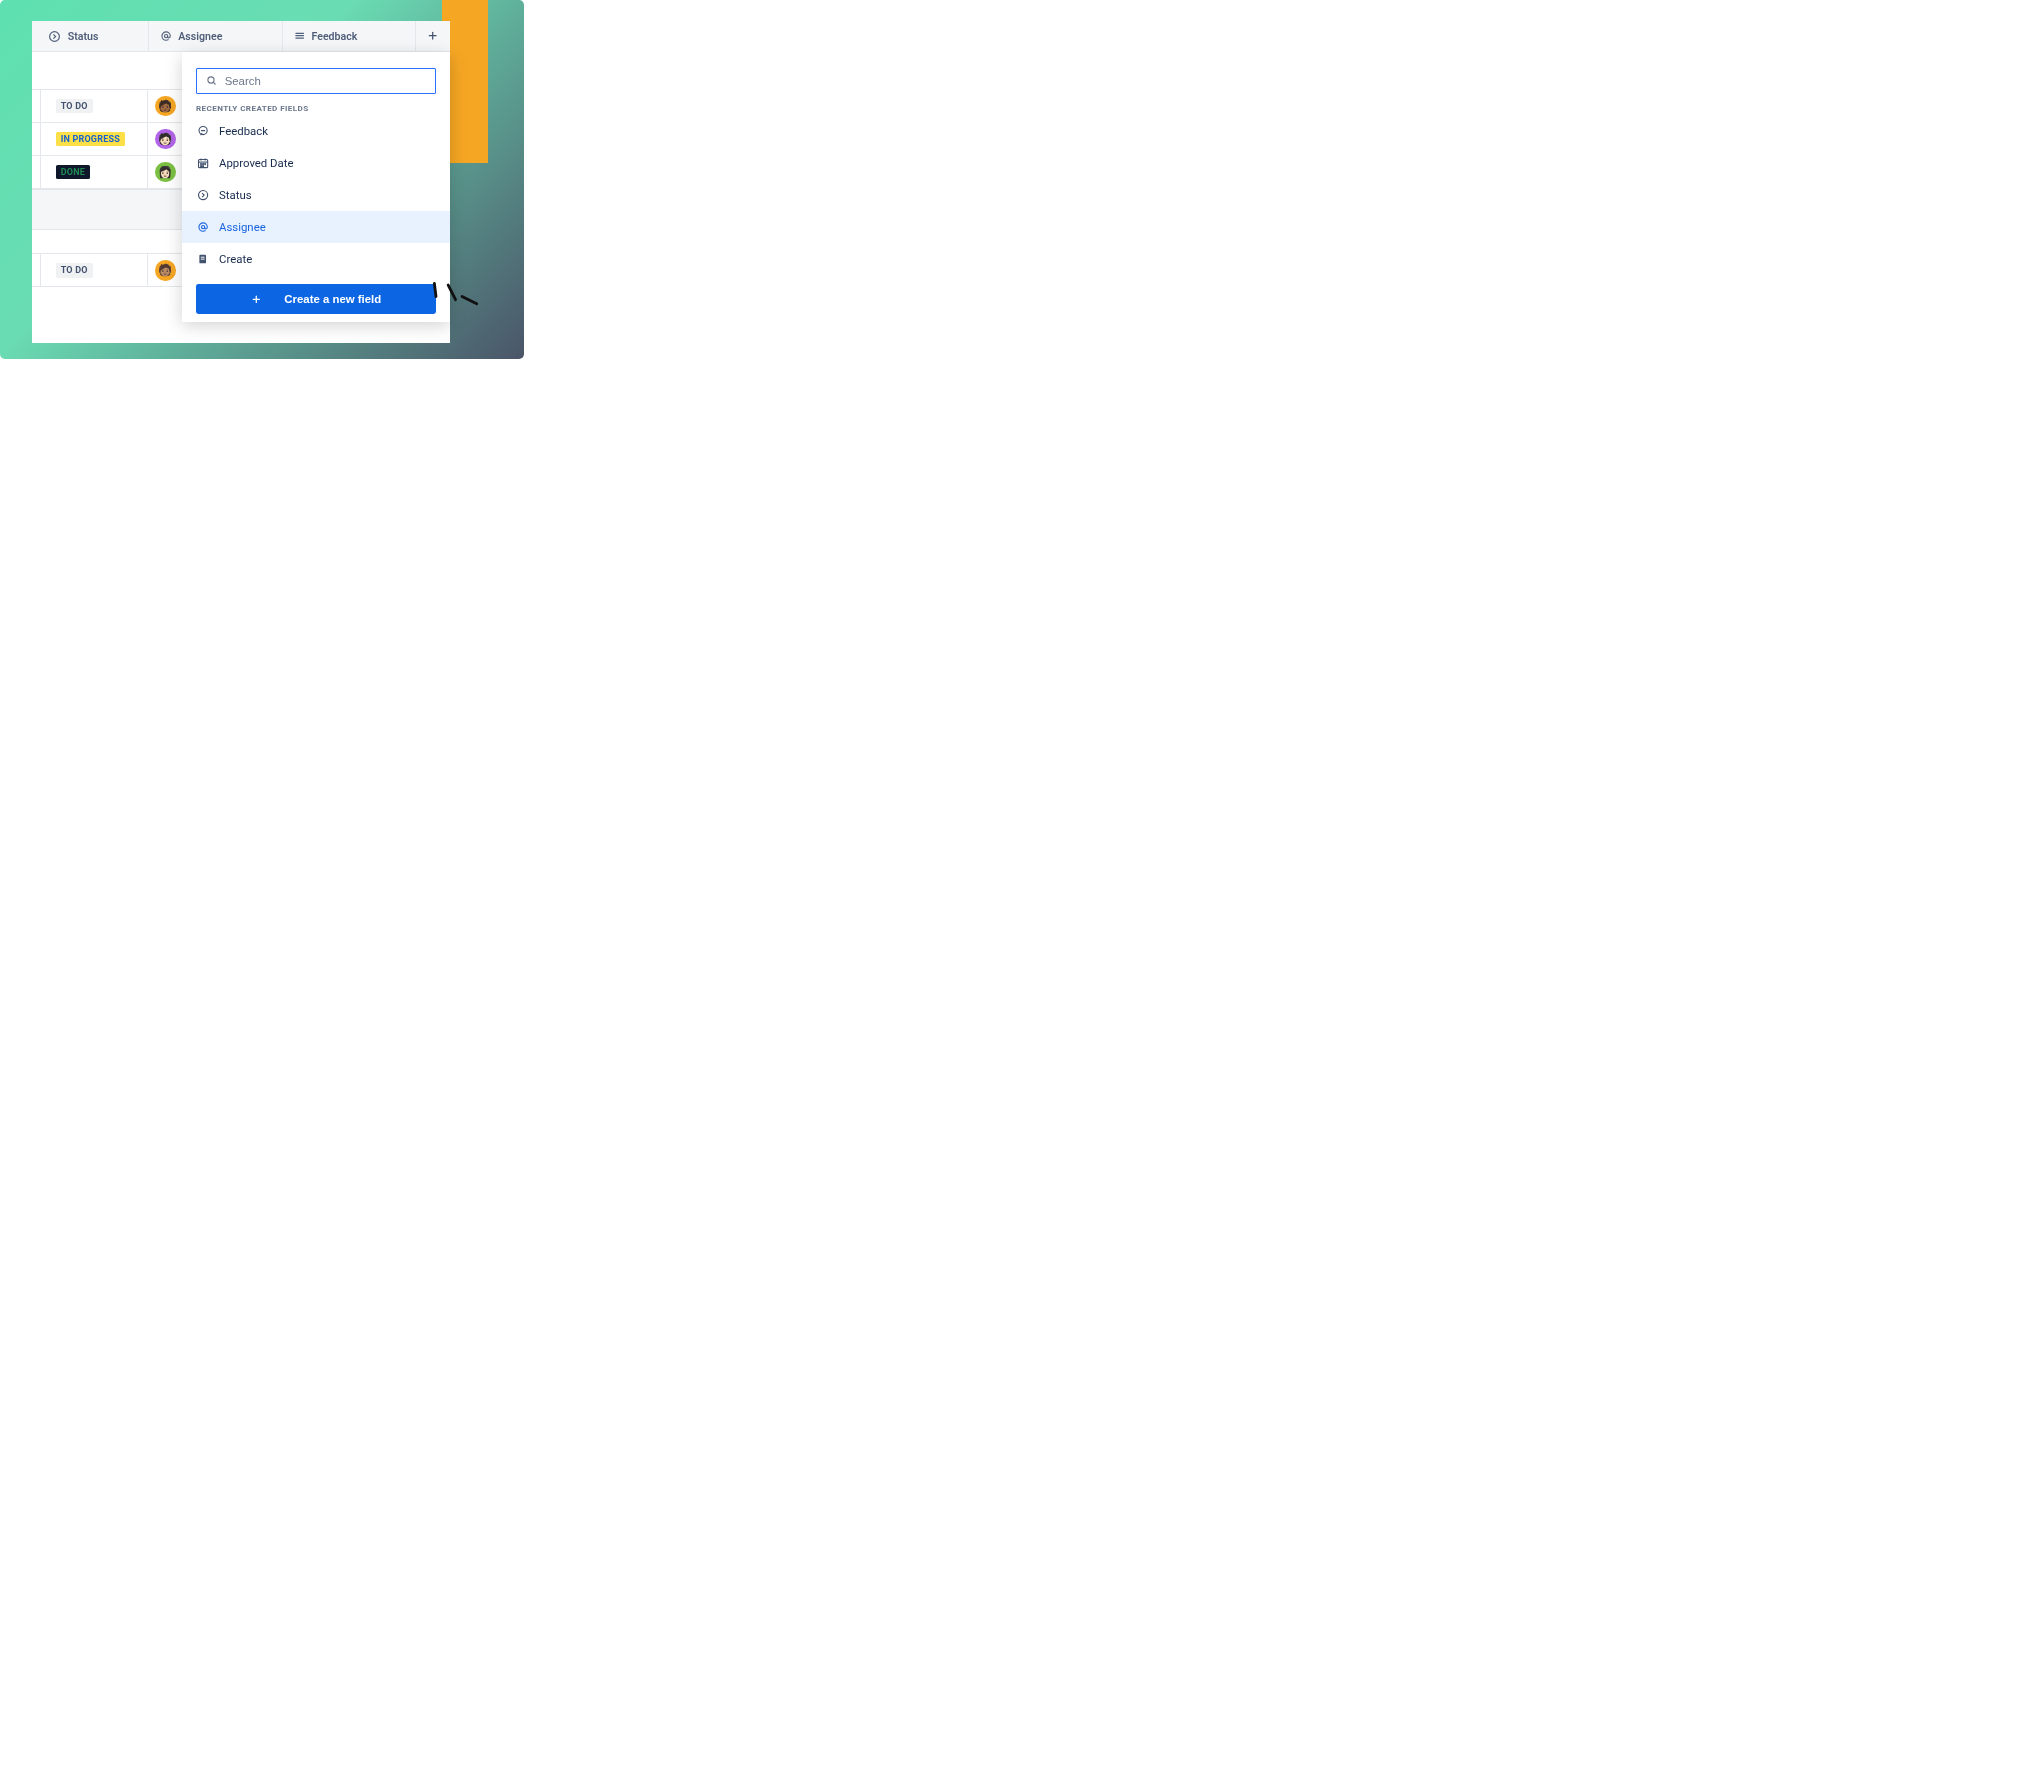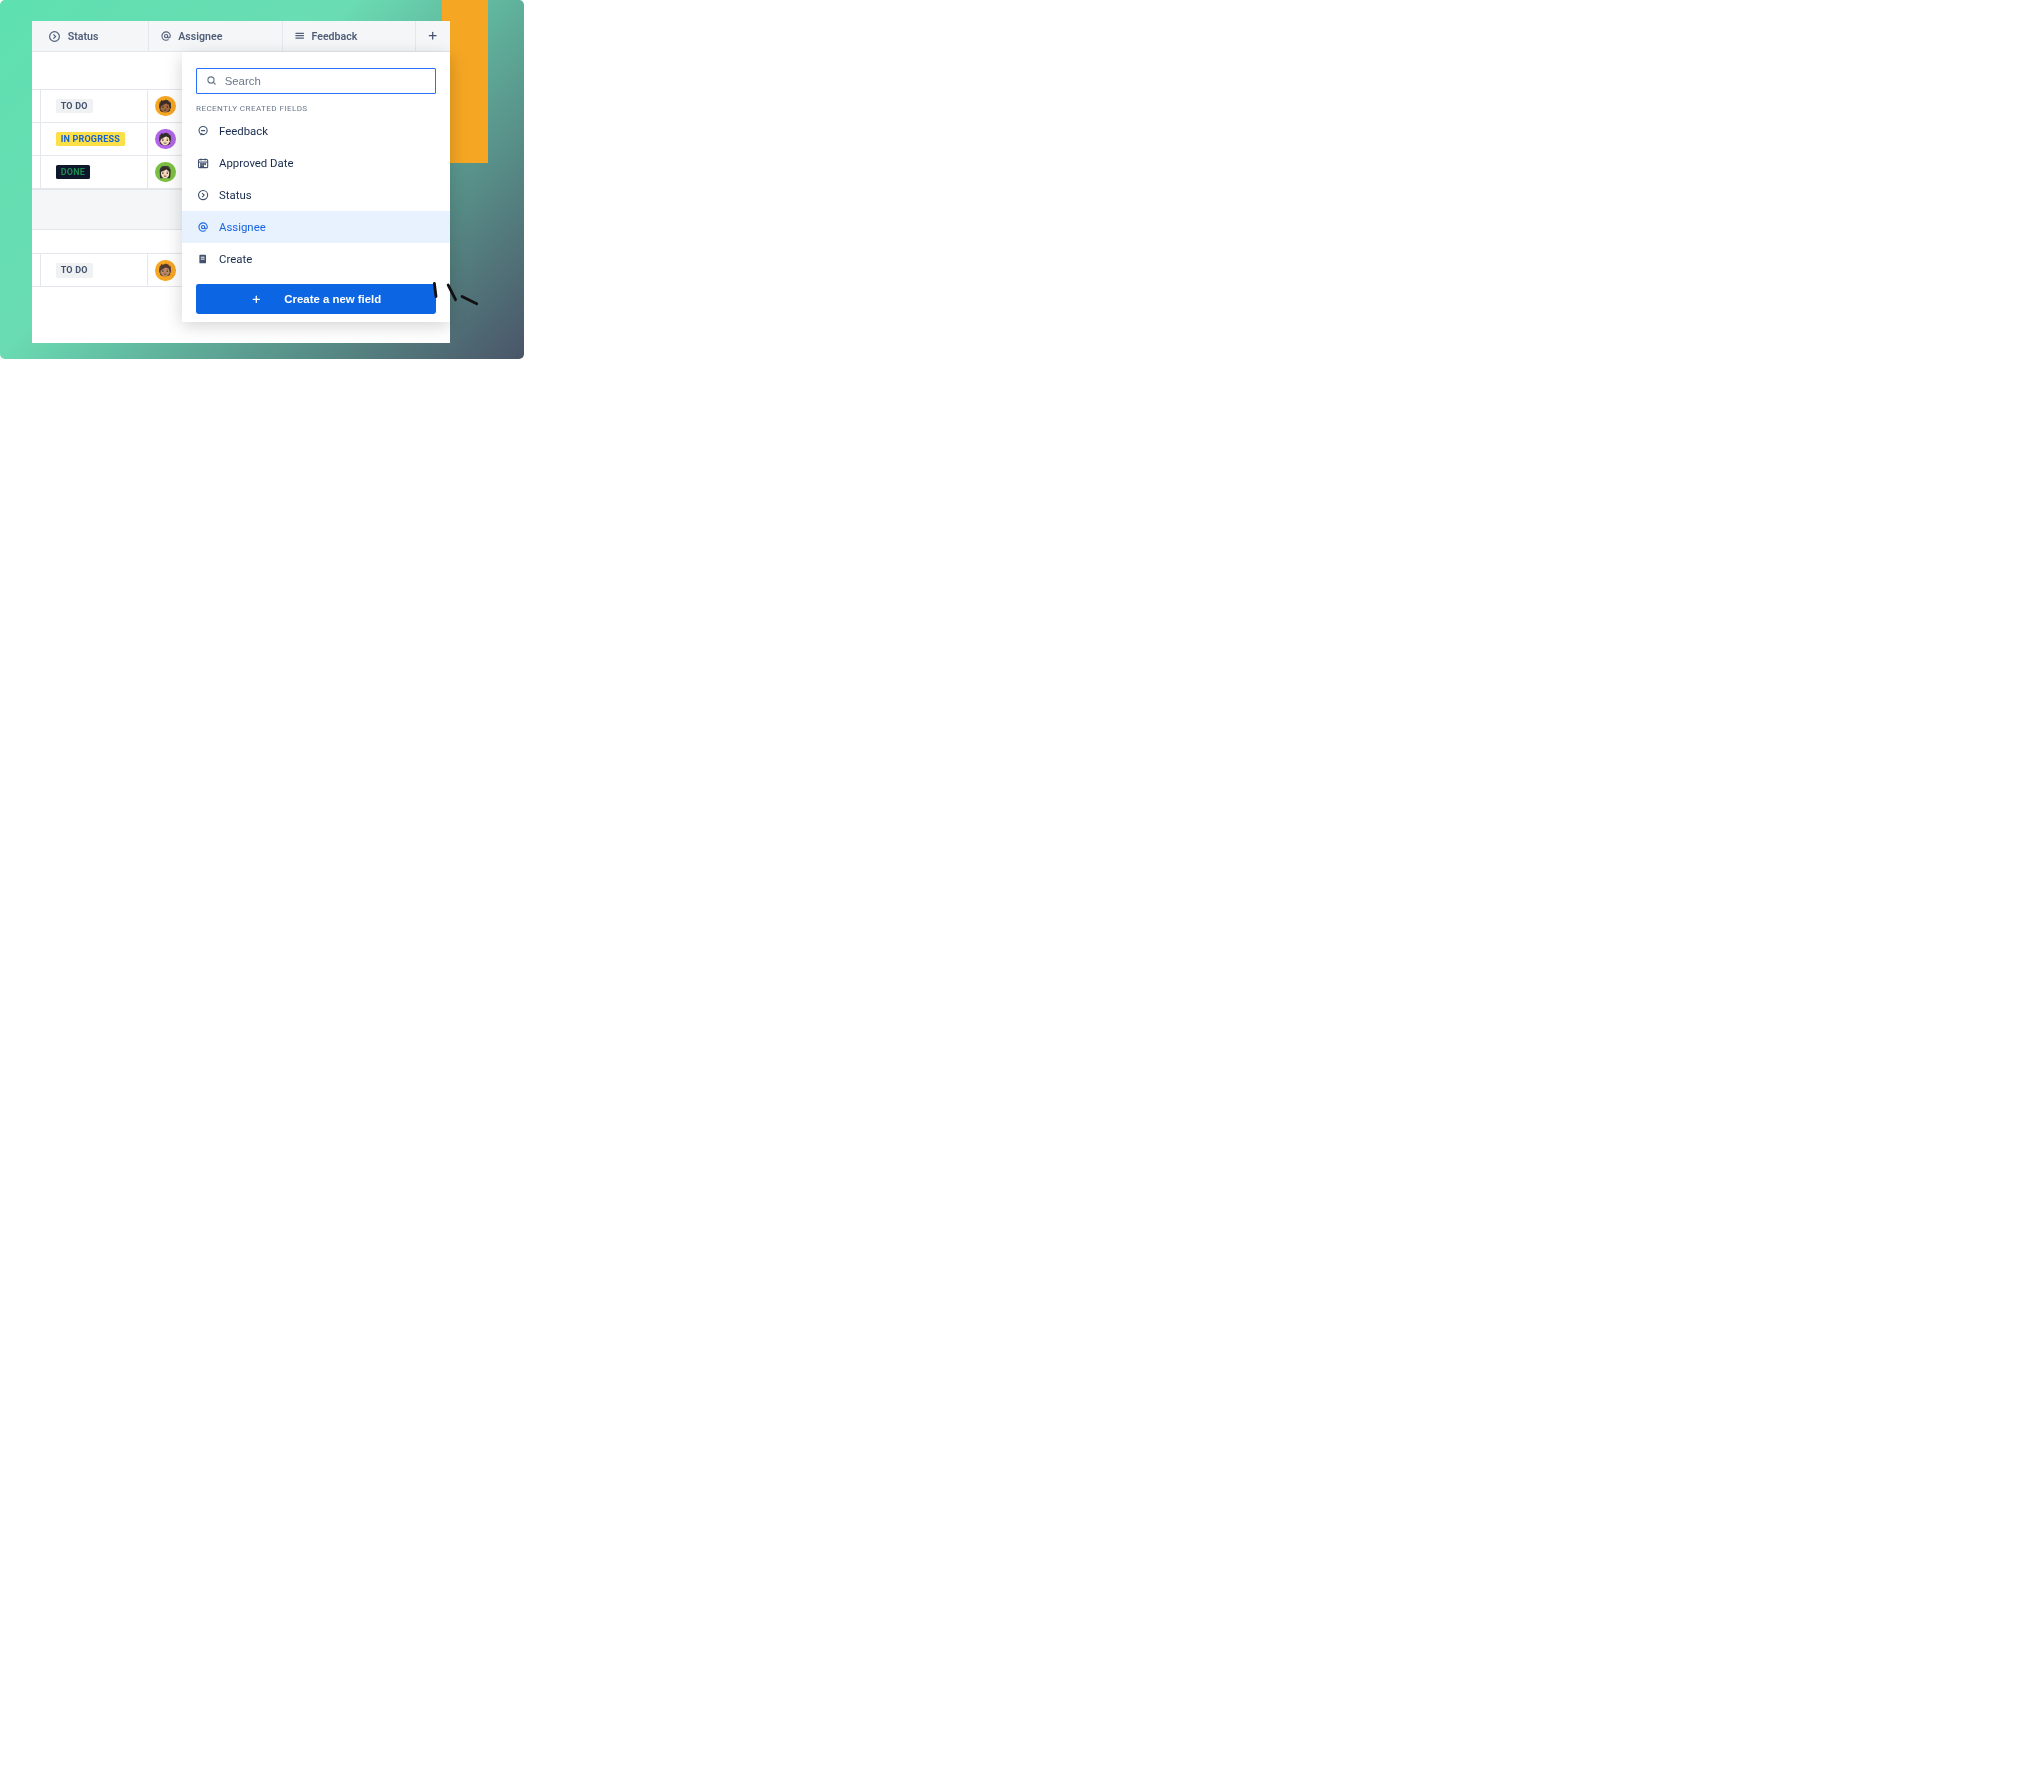--- a/index.html
+++ b/index.html
@@ -77,21 +77,21 @@
   padding-bottom:4.1px;
 }
 .search-wrap{padding:16.3px 14px 9px 14px}
 .search{
   display:flex;align-items:center;gap:7.3px;
   border:1.2px solid #2970ff;border-radius:1px;
   padding:5.7px 9px;width:100%;
 }
 .search input{border:none;outline:none;font-size:11.4px;color:#333;width:100%}
 .search input::placeholder{color:#6b778c}
-.section-label{padding:0 14px 2.4px 14px;color:#6b778c;font-size:8.1px;font-weight:400;letter-spacing:0.4px}
+.section-label{padding:0 14px 2.4px 14px;color:#6b778c;font-size:8.1px;font-weight:700;letter-spacing:0.4px}
 .field-item{display:flex;align-items:center;gap:9px;padding:9px 14px;font-size:11.4px;color:#172b4d;cursor:pointer}
 .field-item.active{background:#e8f1fe;color:#1a66e0}
 .field-item .fi-icon{width:14px;height:14px;flex-shrink:0;display:flex;align-items:center;justify-content:center;color:#42526e}
 .field-item.active .fi-icon{color:#1a66e0}
 .create-btn-wrap{padding:9px 14px 4.1px 14px}
 .create-btn{
   width:100%;background:#0c66e4;color:#fff;border:none;border-radius:2.4px;
   padding:9px 0;font-size:11.4px;font-weight:600;display:flex;align-items:center;justify-content:center;gap:23px;cursor:pointer
 }
 

